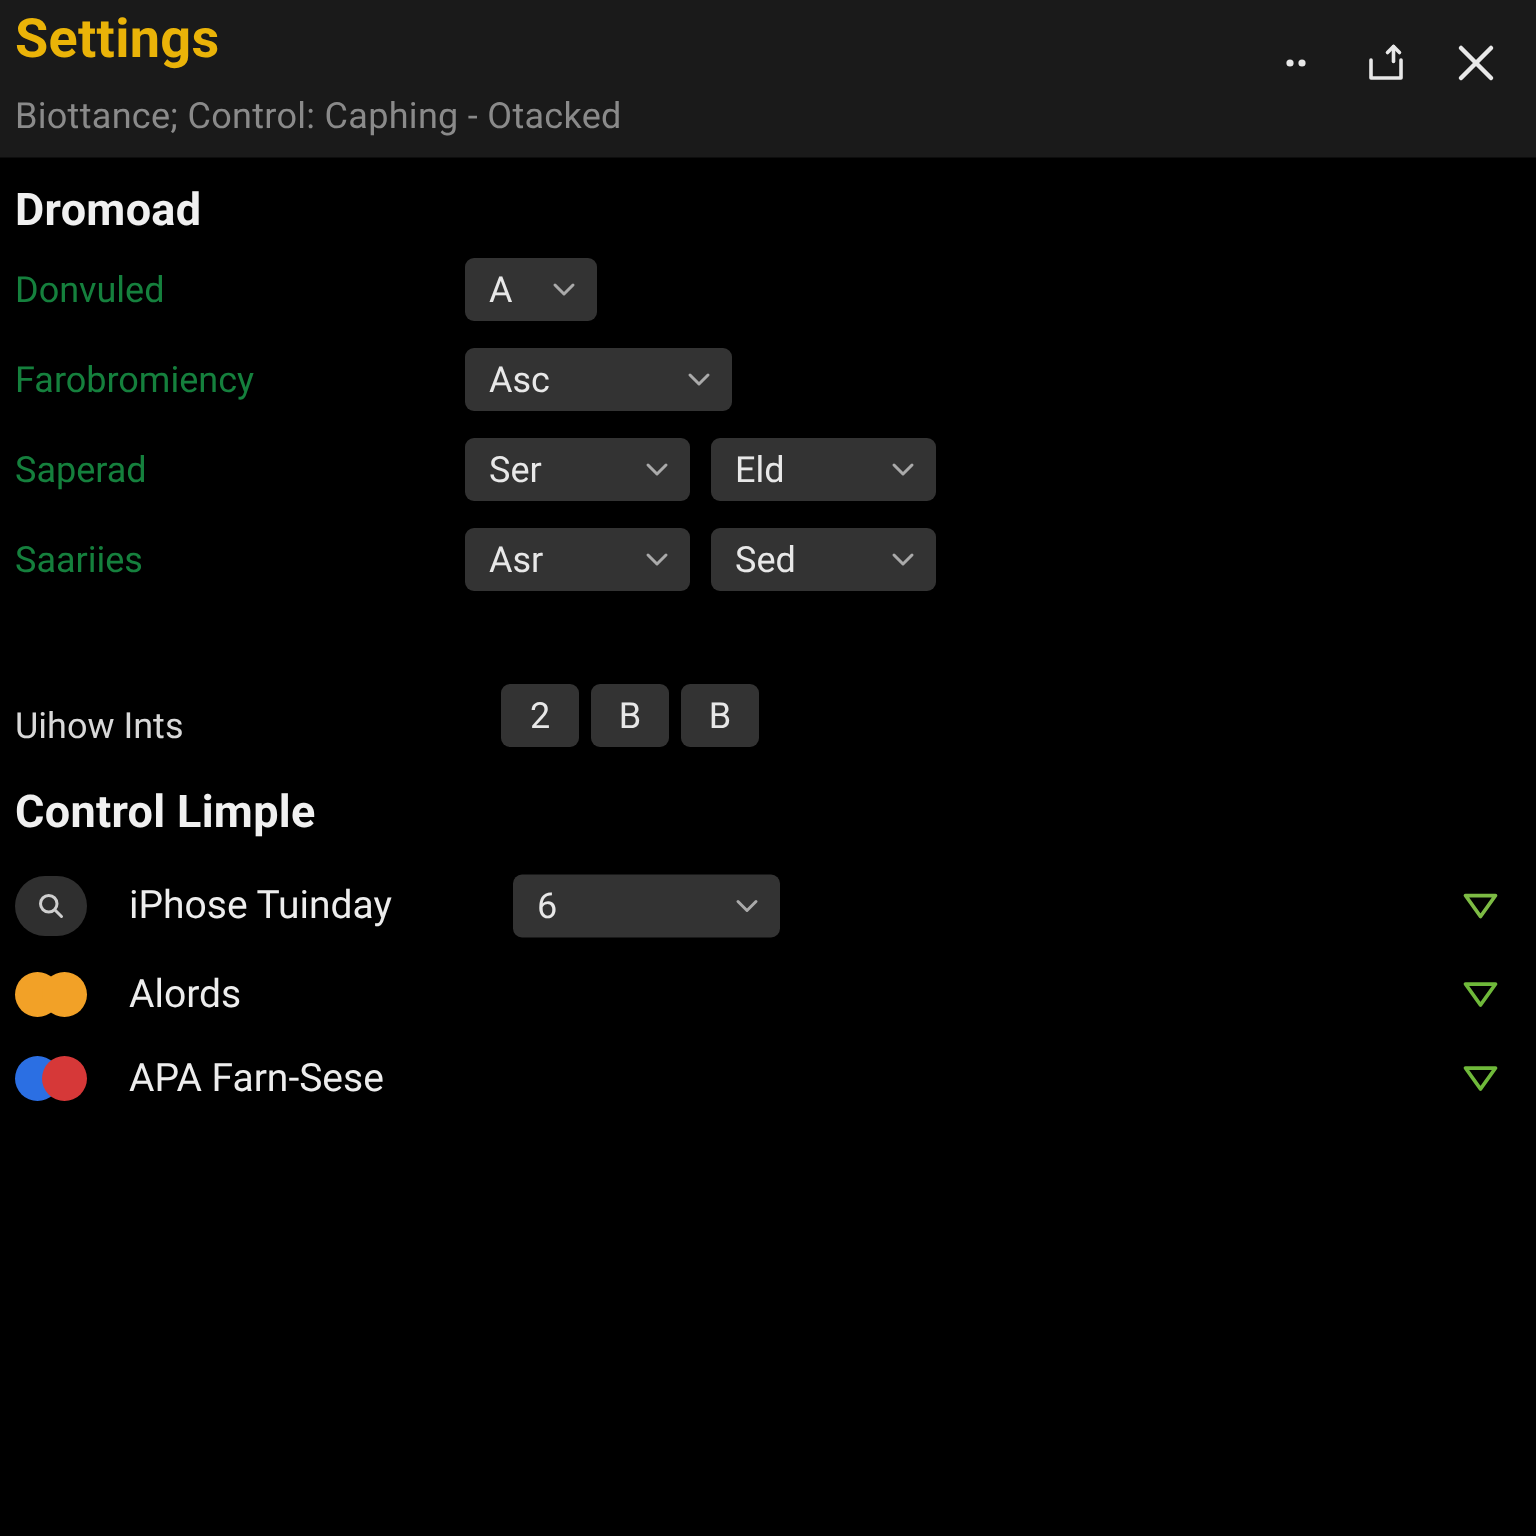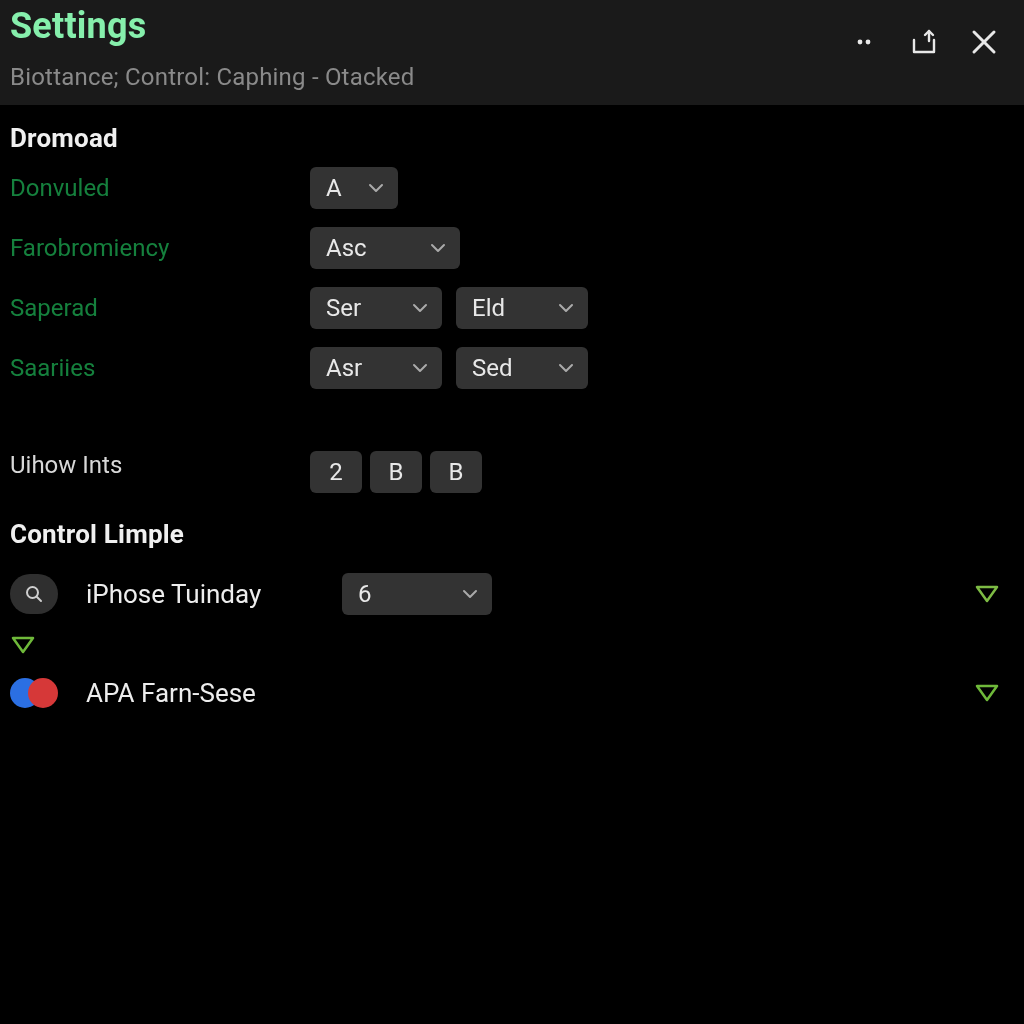--- a/index.html
+++ b/index.html
@@ -18,21 +18,21 @@
     align-items: flex-start;
     justify-content: space-between;
   }
   .header-left {
     display: flex;
     flex-direction: column;
   }
   .title {
     font-size: 36px;
     font-weight: 700;
-    color: #86efac;
+    color: #eab308;
     letter-spacing: 0.2px;
     line-height: 1.05;
   }
   .subtitle {
     font-size: 24px;
     color: #8a8a8a;
     margin-top: 17px;
     letter-spacing: 0.2px;
   }
   .header-icons {
@@ -50,21 +50,21 @@
     justify-content: center;
     cursor: pointer;
     color: #e8e8e8;
   }
 
   .content {
     padding: 18px 10px 0 10px;
   }
 
   .section-title {
-    font-size: 26px;
+    font-size: 30px;
     font-weight: 700;
     color: #f0f0f0;
     margin-bottom: 14px;
     letter-spacing: 0.2px;
   }
 
   .row {
     display: flex;
     align-items: center;
     margin-bottom: 18px;
@@ -87,36 +87,37 @@
     justify-content: space-between;
     background: #333333;
     border-radius: 6px;
     padding: 6px 14px 6px 16px;
     font-size: 24px;
     color: #e8e8e8;
     cursor: pointer;
     min-width: 80px;
     height: 42px;
   }
-  .select.wide { width: 150px; }
-  .select.mid  { width: 132px; }
+  .select.wide { width: 178px; }
+  .select.mid  { width: 150px; }
   .select.short{ width: 88px; }
 
   .select .chev {
     margin-left: 14px;
     display: inline-flex;
     align-items: center;
   }
 
   .section-gap { height: 44px; }
 
   .pill-row {
     display: flex;
-    align-items: flex-start;
+    align-items: flex-end;
     margin-bottom: 18px;
+    gap: 24px;
   }
   .pill-row .row-label { width: 300px; font-size: 24px; color: #d8d8d8; }
   .pill-group { display: flex; gap: 8px; }
   .pill {
     background: #333333;
     border-radius: 6px;
     width: 52px;
     height: 42px;
     display: flex;
     align-items: center;
@@ -317,20 +318,27 @@
         </div>
       </div>
       <div class="tri-wrap">
         <svg width="24" height="18" viewBox="0 0 24 18">
           <polygon points="2,2 22,2 12,16" fill="none" stroke="#7dbb44" stroke-width="2.5" stroke-linejoin="round"></polygon>
         </svg>
       </div>
     </div>
 
     <div class="limple-row">
+      <div class="limple-left">
+        <div class="badge dual">
+          <div class="circ a" style="background:#f2a127"></div>
+          <div class="circ b" style="background:#f2a127"></div>
+        </div>
+        <div class="row-text">Alords</div>
+      </div>
       <div class="tri-wrap">
         <svg width="24" height="18" viewBox="0 0 24 18">
           <polygon points="2,2 22,2 12,16" fill="none" stroke="#6fb93a" stroke-width="2.5" stroke-linejoin="round"></polygon>
         </svg>
       </div>
     </div>
 
     <div class="limple-row">
       <div class="limple-left">
         <div class="badge dual">

